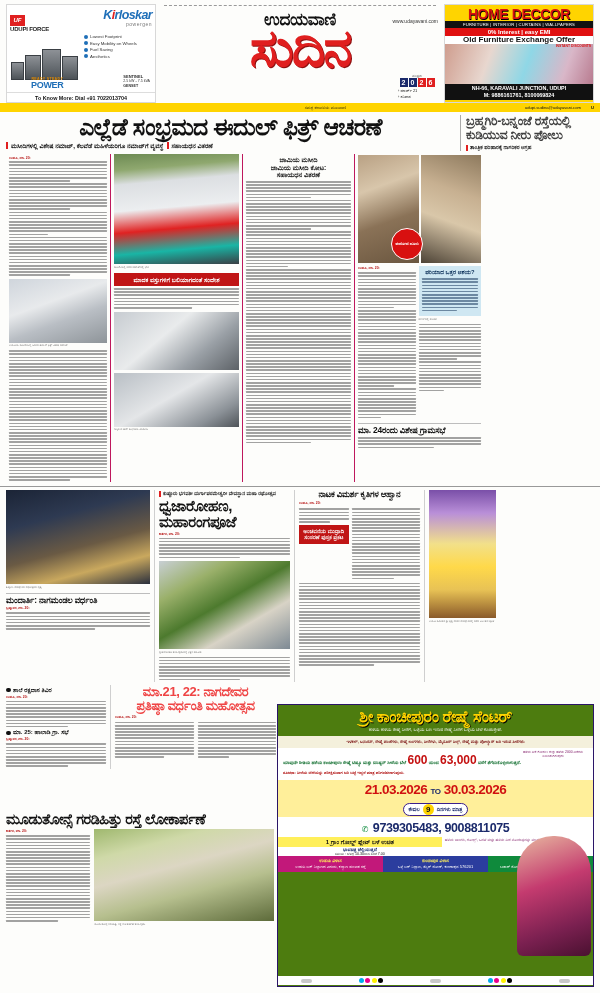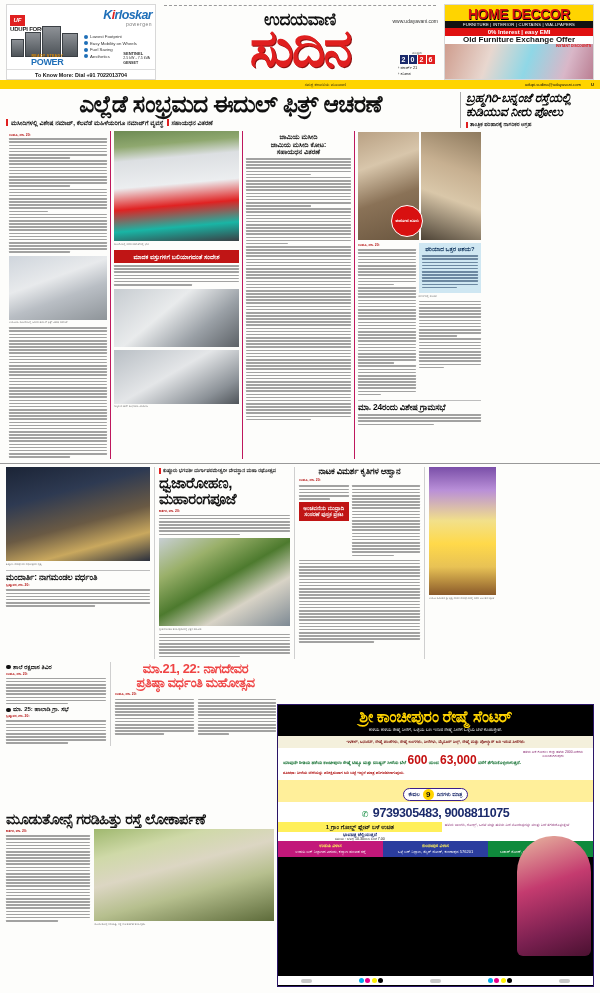--- a/index.html
+++ b/index.html
@@ -3,21 +3,21 @@
 <meta charset="utf-8">
 <style>
   html,body{margin:0;padding:0;background:#b8b8b8;}
   body{font-family:"Liberation Sans",sans-serif;}
   .page{width:600px;height:993px;background:#fdfdfb;position:relative;overflow:hidden;}
   .photo{background:#8a8a8a;position:relative;overflow:hidden;}
   .cap{font-size:2.7px;color:#555;line-height:1.45;letter-spacing:.02em;}
   .hrule{height:1px;background:#bdbdbd;}
 
   
-  .topstrip{display:flex;align-items:stretch;height:80px;padding:4px 6px 0 6px;box-sizing:border-box;}
+  .topstrip{display:flex;align-items:stretch;height:103px;padding:4px 6px 0 6px;box-sizing:border-box;}
   .ad-kirloskar{width:150px;border:1px solid #d8d8d8;background:#fff;position:relative;box-sizing:border-box;padding:3px;}
   .uf-badge{display:inline-flex;align-items:center;gap:2px;}
   .uf-sq{width:15px;height:11px;background:#e02020;color:#fff;font-size:6px;font-weight:bold;display:flex;align-items:center;justify-content:center;font-style:italic;}
   .uf-txt{font-size:6px;font-weight:bold;color:#1a1a1a;letter-spacing:-.2px;}
   .kirl{color:#1f6fb8;font-size:12.5px;font-weight:bold;letter-spacing:-.6px;font-style:italic;text-align:right;}
   .kirl .dot{color:#e02020;}
   .kirlsub{color:#7a7a7a;font-size:5px;text-align:right;letter-spacing:.5px;margin-top:-1px;}
   .feat{font-size:4.3px;color:#333;display:flex;align-items:center;gap:2px;margin-top:1.6px;}
   .featdot{width:4px;height:4px;border-radius:50%;background:#1f6fb8;flex:none;}
   .gens{position:absolute;left:4px;bottom:22px;display:flex;align-items:flex-end;gap:1px;}
@@ -55,21 +55,21 @@
   .ybar span{font-size:4.2px;color:#111;}
   .ybar .mid{flex:1;text-align:center;}
 
   
   .headzone{display:flex;padding:3px 6px 0 6px;gap:5px;box-sizing:border-box;}
   .hz-left{flex:1;text-align:center;}
   .h1{font-size:23.5px;font-weight:bold;color:#111;letter-spacing:-.7px;line-height:1.05;white-space:nowrap;}
   .h1sub{font-size:6.3px;color:#111;font-weight:bold;margin-top:2px;display:flex;gap:3px;align-items:center;white-space:nowrap;}
   .rdash{display:inline-block;width:2px;height:6.5px;background:#e01f1f;flex:none;}
   .hz-right{width:128px;border-left:1px solid #aaa;padding-left:5px;}
-  .h2{font-size:12.4px;font-weight:bold;color:#000000;letter-spacing:-.3px;line-height:1.1;font-style:italic;}
+  .h2{font-size:12.4px;font-weight:bold;color:#404040;letter-spacing:-.3px;line-height:1.1;}
   .h2sub{font-size:5.4px;color:#111;font-weight:bold;margin-top:2px;display:flex;gap:2px;align-items:center;}
 
   
   .cols{display:flex;padding:3px 6px 0 6px;gap:0;box-sizing:border-box;}
   .col{padding:0 3px;box-sizing:border-box;position:relative;}
   .col + .col{border-left:1px solid #be185d;}
   .bodytxt{margin-top:2px;}
   .bodytxt i{display:block;height:1.6px;background:#656565;opacity:.6;margin-bottom:1.55px;border-radius:.4px;}
   .bodytxt i.sh{width:62%;}
   .bodytxt i.sh2{width:40%;}
@@ -90,21 +90,21 @@
   .kicker{font-size:5.2px;font-weight:bold;color:#111;display:flex;gap:2px;align-items:center;margin-bottom:1px;}
 
   
   .botzone{display:flex;padding:0 6px;box-sizing:border-box;margin-top:3px;}
   .bullethead{font-size:6px;font-weight:bold;color:#111;display:flex;gap:2.5px;align-items:center;margin:2px 0 1px;}
   .bdot{width:4.5px;height:4.5px;border-radius:50%;background:#111;flex:none;}
   .h4{font-size:13px;font-weight:bold;letter-spacing:-.4px;line-height:1.08;color:#ef4444;text-align:center;}
   .h5{font-size:14.5px;font-weight:bold;letter-spacing:-.5px;line-height:1.05;color:#111;}
 
   
-  .silkad{position:absolute;left:277px;top:704px;width:317px;height:283px;background:#000000;overflow:hidden;
+  .silkad{position:absolute;left:277px;top:704px;width:317px;height:283px;background:#4d7c0f;overflow:hidden;
           border:1px solid #2a1566;box-sizing:border-box;}
   .silk-t{text-align:center;color:#ffd400;font-size:16px;font-weight:bold;letter-spacing:-.5px;padding-top:4px;line-height:1;
           text-shadow:.8px .8px 0 #000;}
   .silk-s{text-align:center;color:#fff;font-size:4.6px;padding:2px 10px 0;line-height:1.35;}
   .silk-band{background:#f4f0dc;margin-top:3px;padding:2.5px 5px;}
   .silk-band .r{font-size:4.3px;color:#7a1010;text-align:center;line-height:1.5;font-weight:bold;}
   .silk-band2{background:#ffffff;padding:3px 5px;position:relative;}
   .silk-band2 .g{font-size:4.6px;color:#0b6b2a;font-weight:bold;line-height:1.6;}
   .bignum{color:#c41010;font-size:12px;font-weight:bold;}
   .silk-dates{background:#ffef9a;text-align:center;padding:2px 0 1px;}
@@ -842,20 +842,25 @@
         <span class="bignum">600</span>
         <span>ಯಿಂದ</span>
         <span class="bignum">63,000</span>
         <span>ವರೆಗೆ ತೆಗೆದುಕೊಳ್ಳಲಾಗುತ್ತದೆ.</span>
       </div>
       <div class="g" style="color:#b01010;font-size:4.2px;">ಸೂಚನಾ: ಸೀರೆಯ ಬೆಲೆಯನ್ನು ಪರೀಕ್ಷಿಸುವಾಗ ಜರಿ ಬಟ್ಟೆ ಇದ್ದರೆ ಮಾತ್ರ ಪರಿಗಣಿಸಲಾಗುವುದು.</div>
       <div style="position:absolute;right:4px;top:2px;width:72px;text-align:center;font-size:3.4px;color:#7a1060;line-height:1.4;">ಹಳೆಯ ಸೀರೆ ನೋಡಲು ಮತ್ತು ಹಳೆಯ 2000 ಸೀರೆಗಳು ಖರೀದಿಸಲಾಗುವುದು</div>
     </div>
 
     <div class="silk-dates">
+      <div class="d">
+        <span>21.03.2026</span>
+        <span class="to">TO</span>
+        <span>30.03.2026</span>
+      </div>
       <div class="silk-days">
         <span class="k">ಕೇವಲ</span>
         <span class="n">9</span>
         <span class="k">ದಿನಗಳು ಮಾತ್ರ</span>
       </div>
     </div>
 
     <div class="silk-ph">
       <span style="font-size:8px;color:#0b8a3c;">✆</span>
       <span class="num">9739305483, 9008811075</span>

